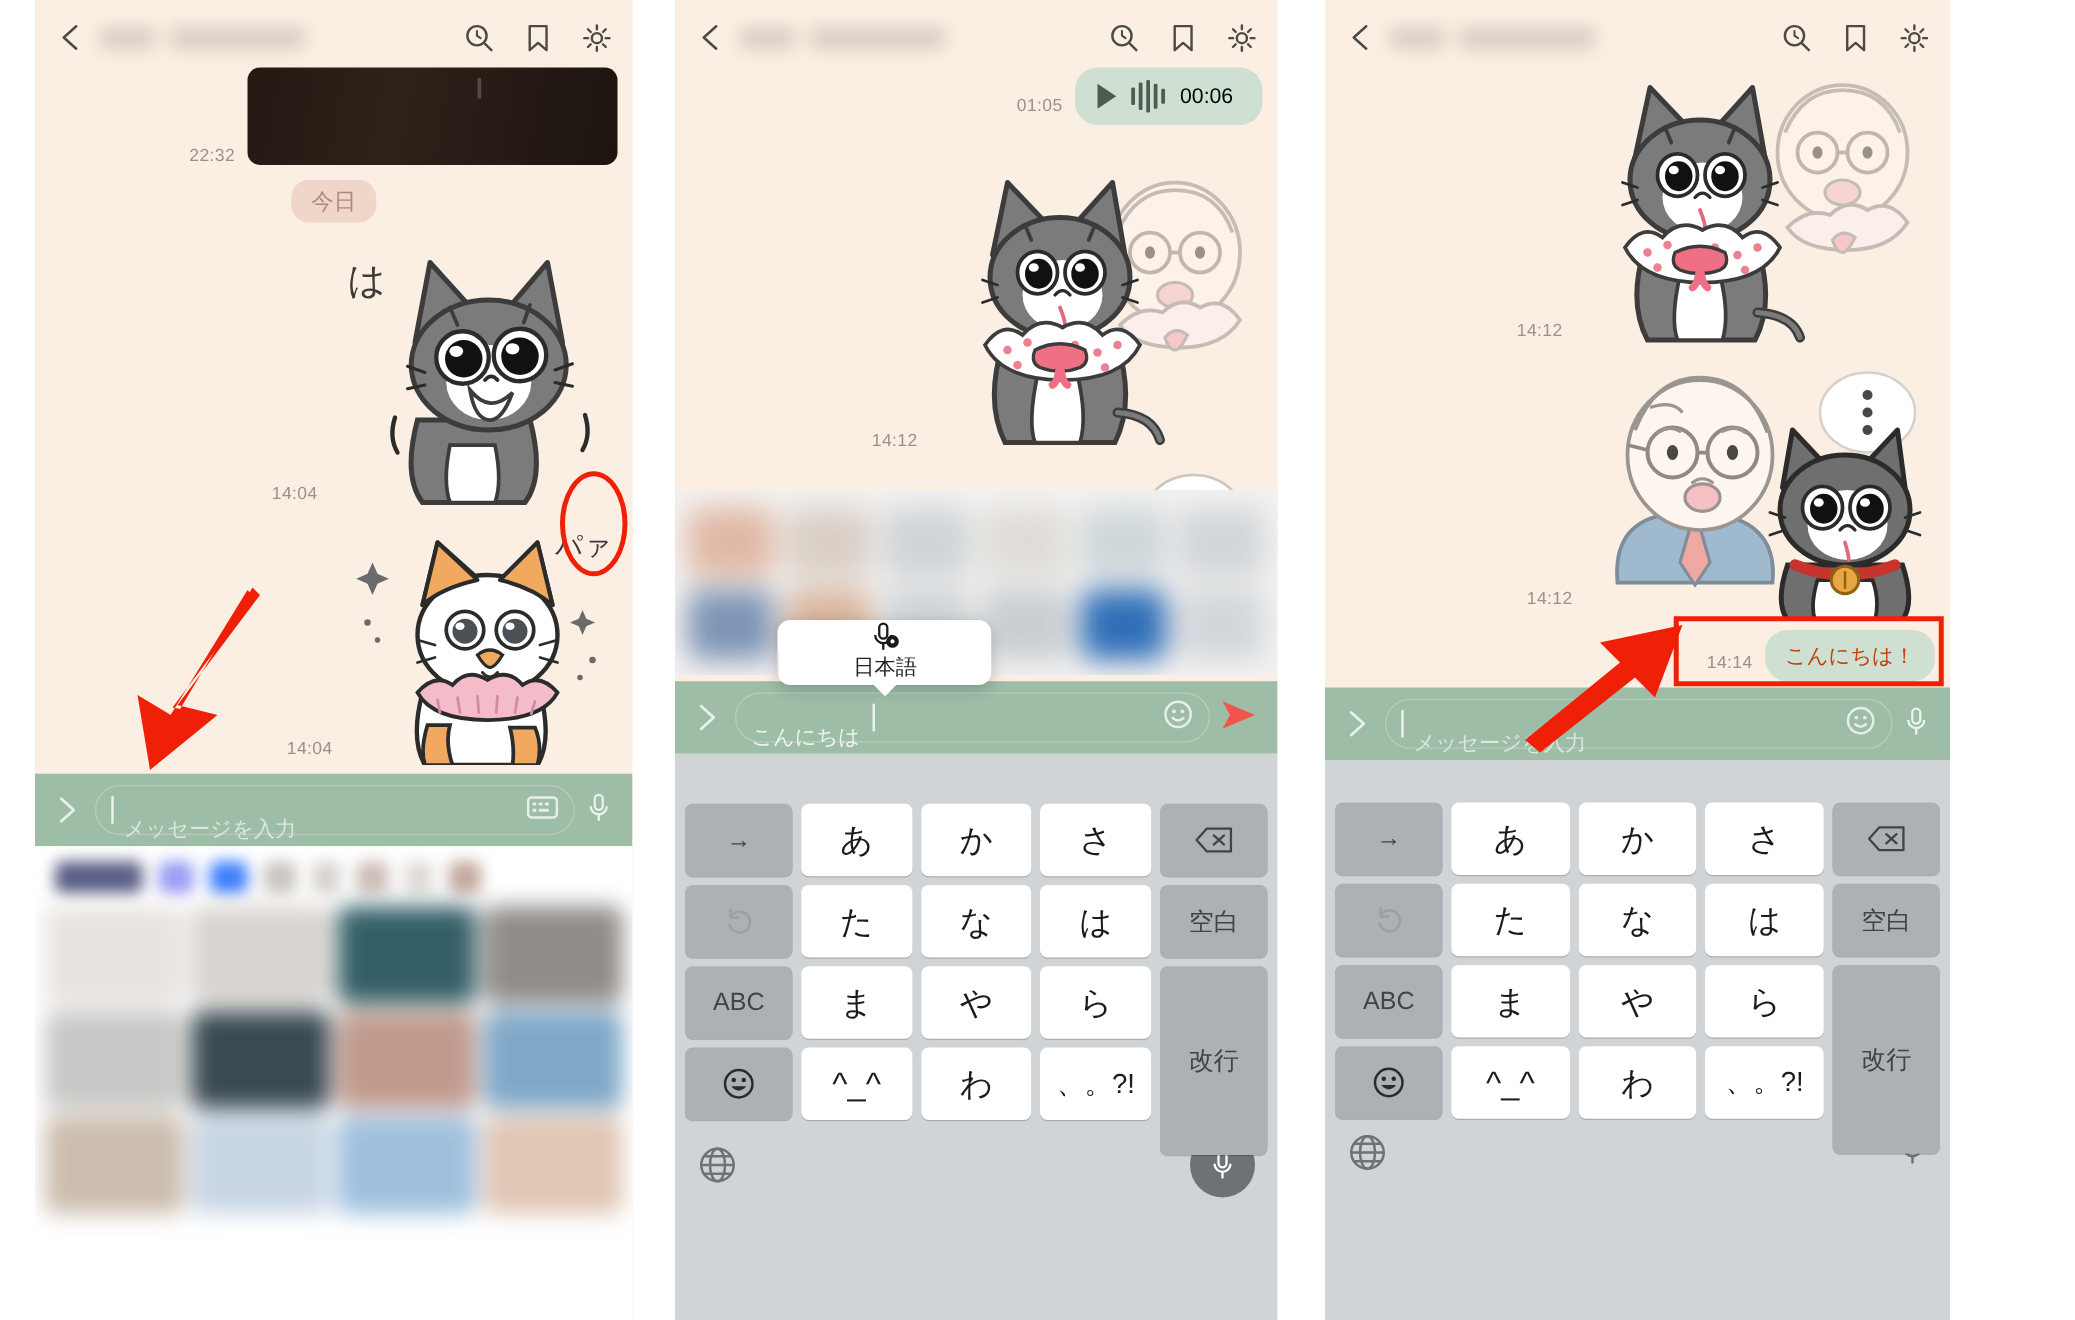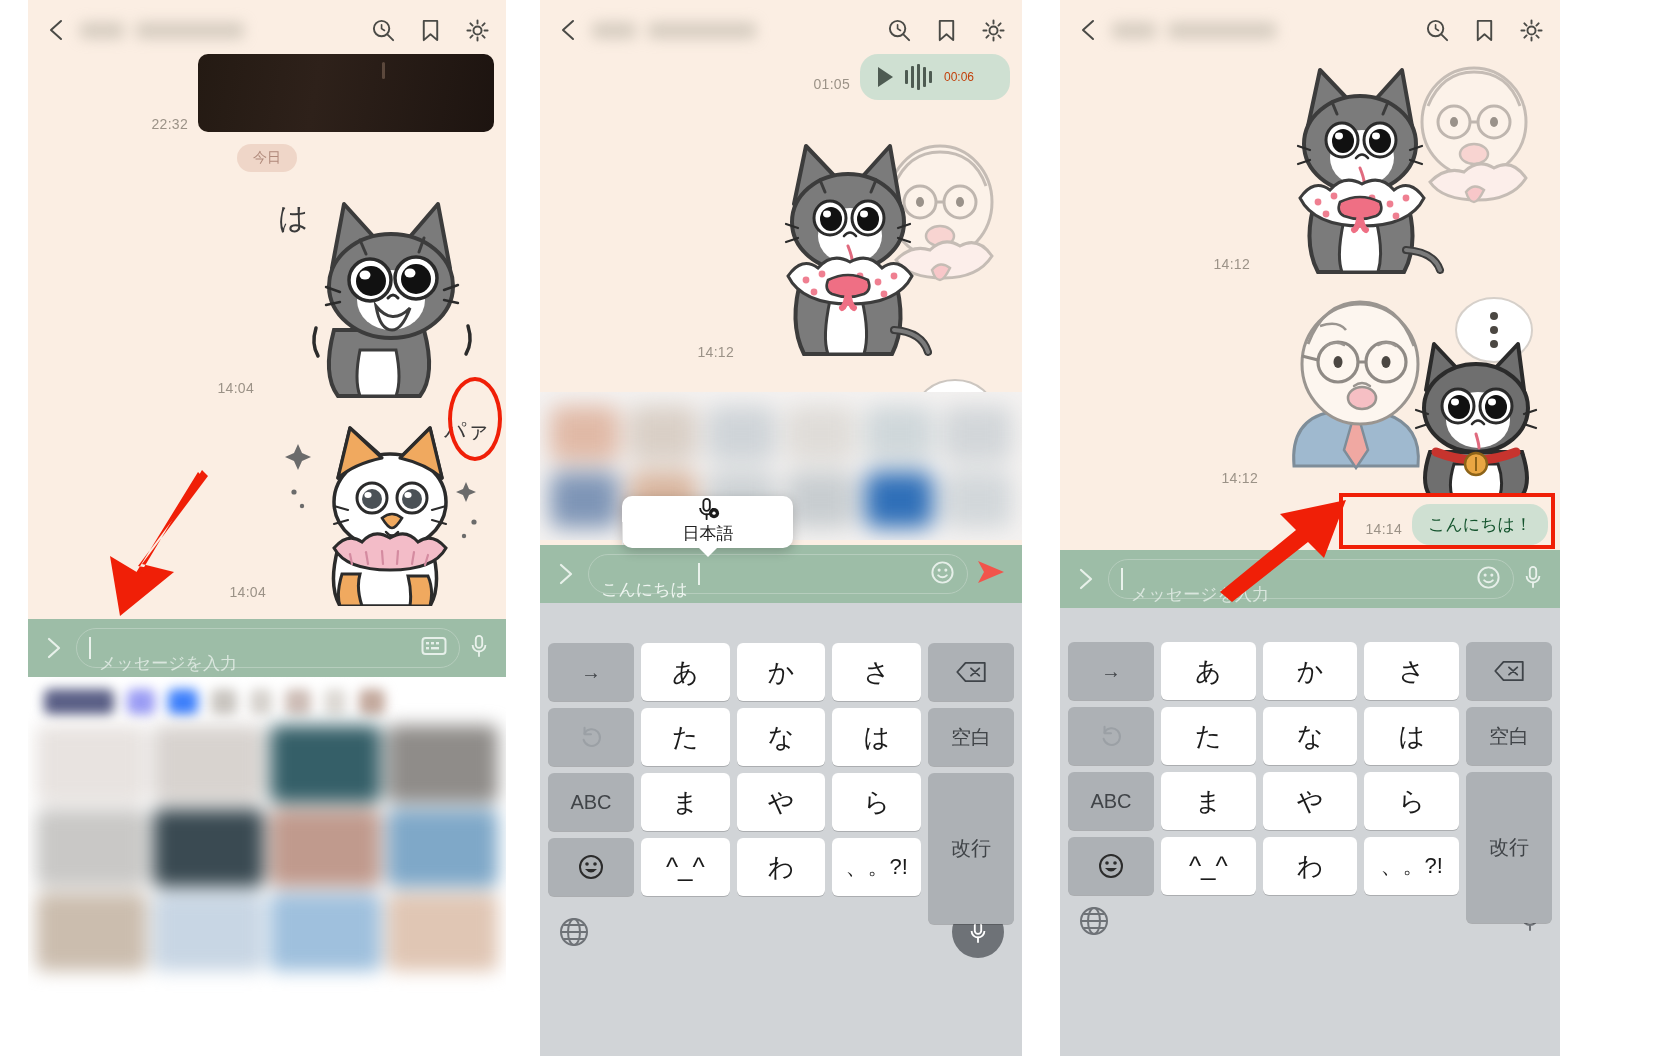--- a/index.html
+++ b/index.html
@@ -45,41 +45,41 @@
     background: linear-gradient(100deg,#241a13 0%, #2e211a 40%, #1d1410 100%);
     position: relative; overflow: hidden;
   }
   .video-thumb::after{
     content:""; position:absolute; left:62%; top:10%; width:3px; height:22%;
     background:#5b483c; border-radius:2px;
   }
 
   .daychip-wrap { display: flex; justify-content: center; padding: 12px 0 6px; }
   .daychip {
-    background: #efd6c8; color: #b0897a; font-size: 14px;
+    background: #efd6c8; color: #b0897a; font-size: 18px;
     padding: 5px 16px; border-radius: 14px;
   }
 
   .sticker { display: block; }
 
   
   .voice-bubble {
     display: flex; align-items: center; gap: 12px;
     background: #cfe0d2; border-radius: 18px; padding: 10px 20px 10px 18px;
     min-width: 150px;
   }
   .voice-bubble .play { width: 0; height: 0; border-left: 15px solid #4e5b52;
     border-top: 10px solid transparent; border-bottom: 10px solid transparent; }
   .wave { display: flex; align-items: center; gap: 3px; height: 26px; }
   .wave i { display:block; width: 3px; background: #4e5b52; border-radius: 1px; }
-  .voice-dur { font-size: 12px; color: #c2410c; font-weight: 500; }
+  .voice-dur { font-size: 17px; color: #000000; font-weight: 500; }
 
   
   .text-bubble {
-    background: #cfe0d2; color: #14532d; border-radius: 18px;
+    background: #cfe0d2; color: #c2410c; border-radius: 18px;
     padding: 9px 16px; font-size: 17px; white-space: nowrap;
   }
 
   
   .input-bar {
     position: absolute; left: 0; right: 0; height: 58px;
     background: #9dbda7; display: flex; align-items: center; padding: 0 10px; gap: 8px;
   }
   .bar-chevron { flex: none; width: 30px; display:flex; justify-content:center; }
   .field {

